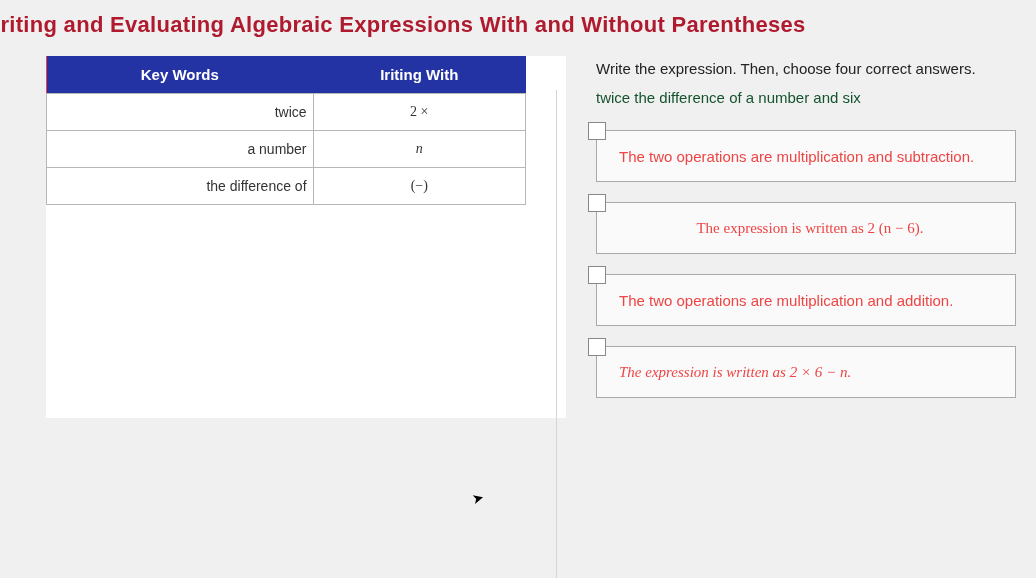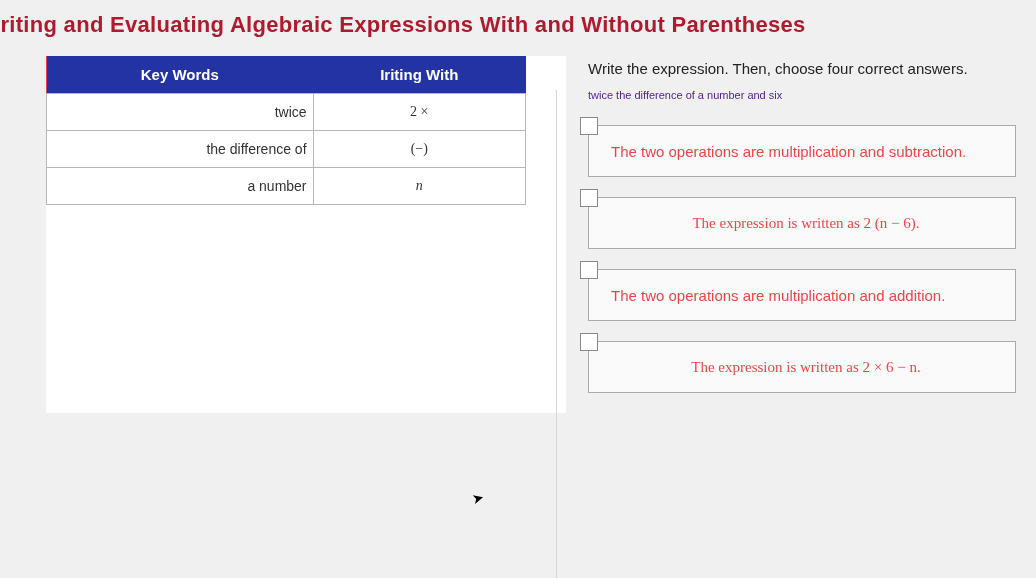--- a/index.html
+++ b/index.html
@@ -25,20 +25,21 @@
     }
     .left-panel {
       width: 520px;
       background: #fff;
       padding: 0;
       margin-left: 46px;
     }
     .right-panel {
       flex: 1;
       padding-top: 4px;
+      margin-left: 8px;
     }
     table.keyword-table {
       border-collapse: collapse;
       width: 480px;
       margin: 0;
       background: #ef4444;
     }
     .keyword-table th {
       background: #2433a3;
       color: #fff;
@@ -61,22 +62,22 @@
       text-align: right;
     }
     .italic { font-family: 'Times New Roman', serif; font-style: italic; }
     .serif { font-family: 'Times New Roman', serif; }
     .instruction {
       font-size: 15px;
       color: #222;
       margin-bottom: 12px;
     }
     .prompt-text {
-      font-size: 11px;
-      color: #4c1d95;
+      font-size: 15px;
+      color: #14532d;
       margin-bottom: 24px;
     }
     .option {
       position: relative;
       border: 1px solid #a9a9a9;
       background: #fafafa;
       margin-bottom: 20px;
       padding: 16px 14px 16px 22px;
       font-size: 15px;
       color: #ef4444;
@@ -124,26 +125,26 @@
           <th>Key Words</th>
           <th>Iriting With</th>
         </tr>
       </thead>
       <tbody>
         <tr>
           <td>twice</td>
           <td class="serif">2 ×</td>
         </tr>
         <tr>
+          <td>a number</td>
+          <td class="italic">n</td>
+        </tr>
+        <tr>
           <td>the difference of</td>
           <td class="serif">(−)</td>
-        </tr>
-        <tr>
-          <td>a number</td>
-          <td class="italic">n</td>
         </tr>
       </tbody>
     </table>
   </div>
 
   <div class="right-panel">
     <div class="instruction">Write the expression. Then, choose four correct answers.</div>
     <div class="prompt-text">twice the difference of a number and six</div>
 
     <div class="option">
@@ -154,21 +155,21 @@
     <div class="option" style="justify-content:center;">
       <div class="checkbox"></div>
       <span class="math">The expression is written as 2 (n − 6).</span>
     </div>
 
     <div class="option">
       <div class="checkbox"></div>
       <span>The two operations are multiplication and addition.</span>
     </div>
 
-    <div class="option" style="justify-content:center;">
+    <div class="option" style="justify-content:flex-start;font-style:italic;">
       <div class="checkbox"></div>
       <span class="math">The expression is written as 2 × 6 − n.</span>
     </div>
   </div>
 </div>
 
 <div class="center-divider"></div>
 <div class="cursor">➤</div>
 
 </body></html>

